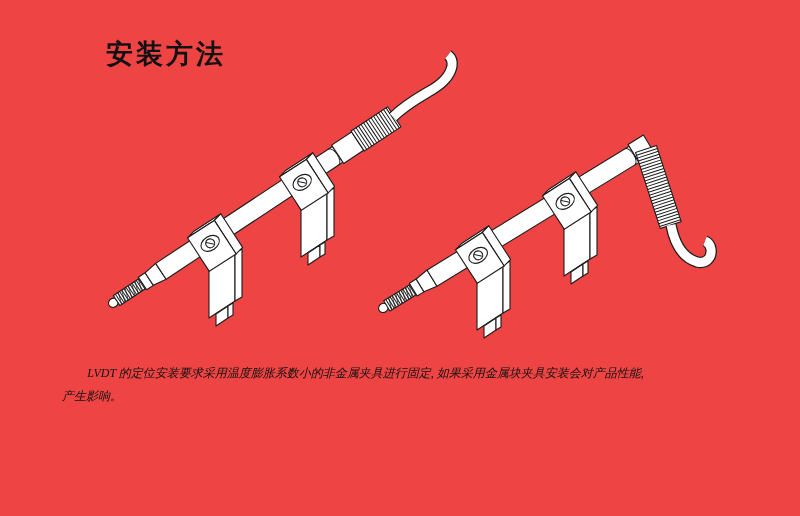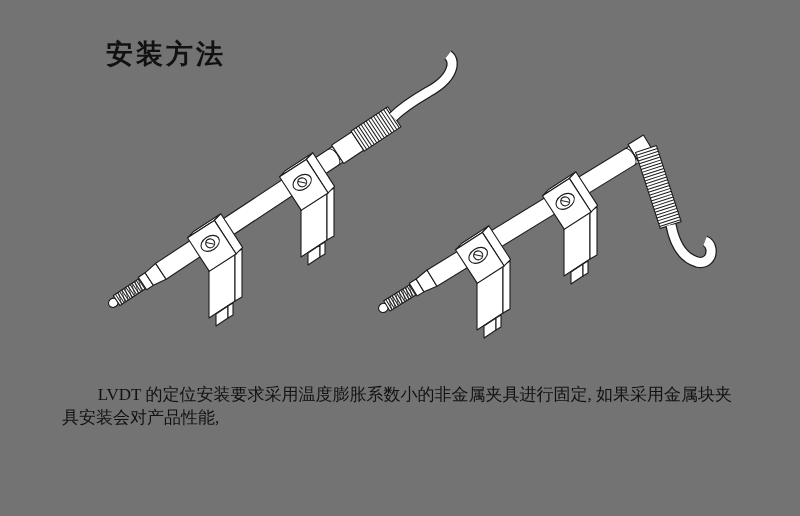--- a/index.html
+++ b/index.html
@@ -1,27 +1,27 @@
 <!DOCTYPE html>
 <html><head>
 <meta charset="utf-8">
 <style>
   html,body { margin:0; padding:0; background:#ffffff; }
   #page {
-    position:relative; width:800px; height:516px; background:#737373;
+    position:relative; width:800px; height:516px; background:#ef4444;
     font-family:"Liberation Serif","DejaVu Serif",serif; color:#111; overflow:hidden;
   }
   #doc-title {
     position:absolute; left:106px; top:36px;
     font-size:27px; font-weight:600; letter-spacing:3px; color:#111;
   }
   #figure-canvas { position:absolute; left:0; top:0; }
   #body-text {
-    position:absolute; left:62px; top:383px; width:676px;
-    font-size:17px; line-height:23px; color:#111;
+    position:absolute; left:62px; top:362px; width:676px;
+    font-size:12px; line-height:23px; color:#111;font-style:italic;
   }
   .indent { text-indent:2.1em; }
   
   .part  { fill:#ffffff; stroke:#1c1c1c; stroke-width:1.1; stroke-linejoin:round; }
   .lines { fill:none; stroke:#1c1c1c; stroke-width:0.9; }
   .hatch { fill:none; stroke:#1c1c1c; stroke-width:1; }
   .xhatch{ fill:none; stroke:#1c1c1c; stroke-width:0.7; }
   .cable-outer { fill:none; stroke:#1c1c1c; stroke-width:11.5; }
   .cable-inner { fill:none; stroke:#ffffff; stroke-width:9; }
 </style>
@@ -92,15 +92,16 @@
       </g>
       <path class="cable-outer" d="M671,225 C675,246 684,258 697,262 C706,264 712,258 711,249 Q710,243 705,241"></path>
       <path class="cable-inner" d="M671,225 C675,246 684,258 697,262 C706,264 712,258 711,249 Q710,243 705,241"></path>
       <use href="#clamp" x="476" y="252"></use>
       <use href="#clamp" x="563" y="198"></use>
     </g>
   </svg>
 
   <div id="body-text">
     <div class="indent">LVDT 的定位安装要求采用温度膨胀系数小的非金属夹具进行固定, 如果采用金属块夹具安装会对产品性能,</div>
+    <div>产生影响。</div>
   </div>
 
 </div>
 
 </body></html>

